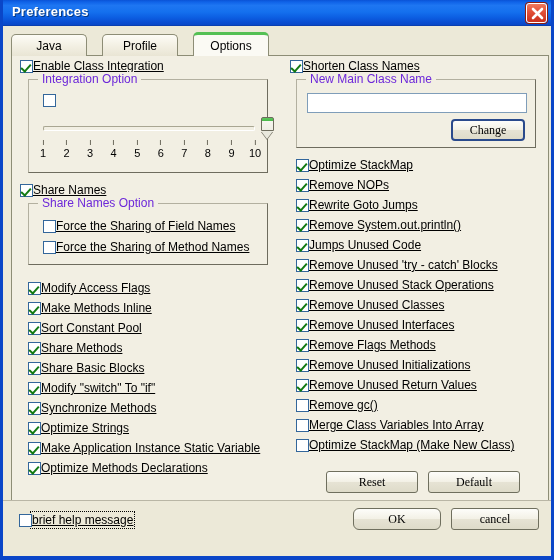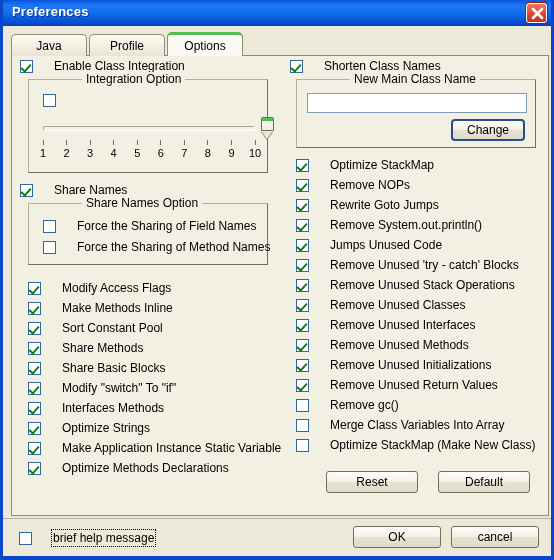--- a/index.html
+++ b/index.html
@@ -62,21 +62,21 @@
     left: 8px; top: 32px;
     height: 24px;
     display: flex;
     align-items: flex-end;
     z-index: 5;
   }
   .tab {
     position: relative;
     height: 22px;
     padding: 0 16px;
-    margin-right: 2px;
+    margin-right: 15px;
     display: flex;
     align-items: center;
     justify-content: center;
     font-size: 12px;
     color: #000;
     background: linear-gradient(to bottom, #fdfcf6 0%, #f2efe2 55%, #e9e5d4 100%);
     border: 1px solid #8d8d76;
     border-bottom: none;
     border-radius: 5px 5px 0 0;
     cursor: pointer;
@@ -107,21 +107,21 @@
   
   .cbrow {
     position: relative;
     height: 20px;
     display: flex;
     align-items: center;
     cursor: pointer;
     font-size: 12px;
     color: #000;
   }
-  .cbrow .lbl { margin-left: 21px; white-space: nowrap; }
+  .cbrow .lbl { margin-left: 0; white-space: nowrap; text-decoration: underline; }
   .cb {
     position: relative;
     width: 13px; height: 13px;
     flex: 0 0 13px;
     background: #ffffff;
     border: 1px solid #33669b;
     box-shadow: inset 1px 1px 0 #ffffff;
   }
   .cb.checked::after {
     content: "";
@@ -144,23 +144,22 @@
     border-right-color: #6e6c5e;
     border-bottom-color: #6e6c5e;
     background: transparent;
   }
   .groupbox > .gb-title {
     position: absolute;
     top: -8px; left: 9px;
     padding: 0 4px;
     background: #f2efe3;
     font-size: 12px;
-    color: #000000;
+    color: #6d28d9;
     white-space: nowrap;
-    margin-left: 44px;
   }
 
   
   .slider-wrap { position: relative; height: 46px; }
   .slider-track {
     position: absolute;
     left: 6px; right: 6px; top: 12px;
     height: 5px;
     background: #f2efe3;
     border: 1px solid #a9a692;
@@ -224,32 +223,32 @@
   .btn {
     height: 22px;
     min-width: 74px;
     padding: 0 12px;
     font-size: 12px;
     color: #000;
     background: linear-gradient(to bottom, #fdfdfa 0%, #f3f1e6 48%, #e6e3d4 52%, #dedbc9 100%);
     border: 1px solid #6f6f5e;
     border-radius: 3px;
     cursor: pointer;
-    font-family: Liberation Sans, sans-serif;
+    font-family: Liberation Serif, serif;
   }
   .btn.focused {
     border: 2px solid #2a4a8c;
     border-radius: 4px;
   }
 
   
   #bottombar {
     position: absolute;
     left: 0; right: 0; bottom: 0;
-    height: 38px;
+    height: 56px;
     background: #ece9d8;
     border-top: 1px solid #b9b6a5;
   }
 </style>
 </head>
 <body>
 
 <div id="window">
 
   <div id="titlebar">
@@ -348,21 +347,21 @@
           <div class="cbrow">
             <span class="cb checked"></span>
             <span class="lbl">Share Basic Blocks</span>
           </div>
           <div class="cbrow">
             <span class="cb checked"></span>
             <span class="lbl">Modify "switch" To "if"</span>
           </div>
           <div class="cbrow">
             <span class="cb checked"></span>
-            <span class="lbl">Interfaces Methods</span>
+            <span class="lbl">Synchronize Methods</span>
           </div>
           <div class="cbrow">
             <span class="cb checked"></span>
             <span class="lbl">Optimize Strings</span>
           </div>
           <div class="cbrow">
             <span class="cb checked"></span>
             <span class="lbl">Make Application Instance Static Variable</span>
           </div>
           <div class="cbrow">
@@ -422,21 +421,21 @@
           <div class="cbrow">
             <span class="cb checked"></span>
             <span class="lbl">Remove Unused Classes</span>
           </div>
           <div class="cbrow">
             <span class="cb checked"></span>
             <span class="lbl">Remove Unused Interfaces</span>
           </div>
           <div class="cbrow">
             <span class="cb checked"></span>
-            <span class="lbl">Remove Unused Methods</span>
+            <span class="lbl">Remove Flags Methods</span>
           </div>
           <div class="cbrow">
             <span class="cb checked"></span>
             <span class="lbl">Remove Unused Initializations</span>
           </div>
           <div class="cbrow">
             <span class="cb checked"></span>
             <span class="lbl">Remove Unused Return Values</span>
           </div>
           <div class="cbrow">
@@ -446,32 +445,32 @@
           <div class="cbrow">
             <span class="cb"></span>
             <span class="lbl">Merge Class Variables Into Array</span>
           </div>
           <div class="cbrow">
             <span class="cb"></span>
             <span class="lbl">Optimize StackMap (Make New Class)</span>
           </div>
         </div>
 
-      <div style="position:absolute;left:36px;top:415px;display:flex;gap:20px;">
+      <div style="position:absolute;left:36px;top:415px;display:flex;gap:10px;">
         <button class="btn" style="min-width:92px;">Reset</button>
         <button class="btn" style="min-width:92px;">Default</button>
       </div>
     </div>
 
   </div>
 
   <div id="bottombar">
     <div class="cbrow focusring" style="position:absolute;left:16px;top:9px;">
       <span class="cb"></span>
       <span class="lbl">brief help message</span>
     </div>
     <div style="position:absolute;right:12px;top:7px;display:flex;gap:10px;">
-      <button class="btn" style="min-width:88px;">OK</button>
+      <button class="btn" style="min-width:88px;border-radius:6px;">OK</button>
       <button class="btn" style="min-width:88px;">cancel</button>
     </div>
   </div>
 
 </div>
 
 </body></html>

